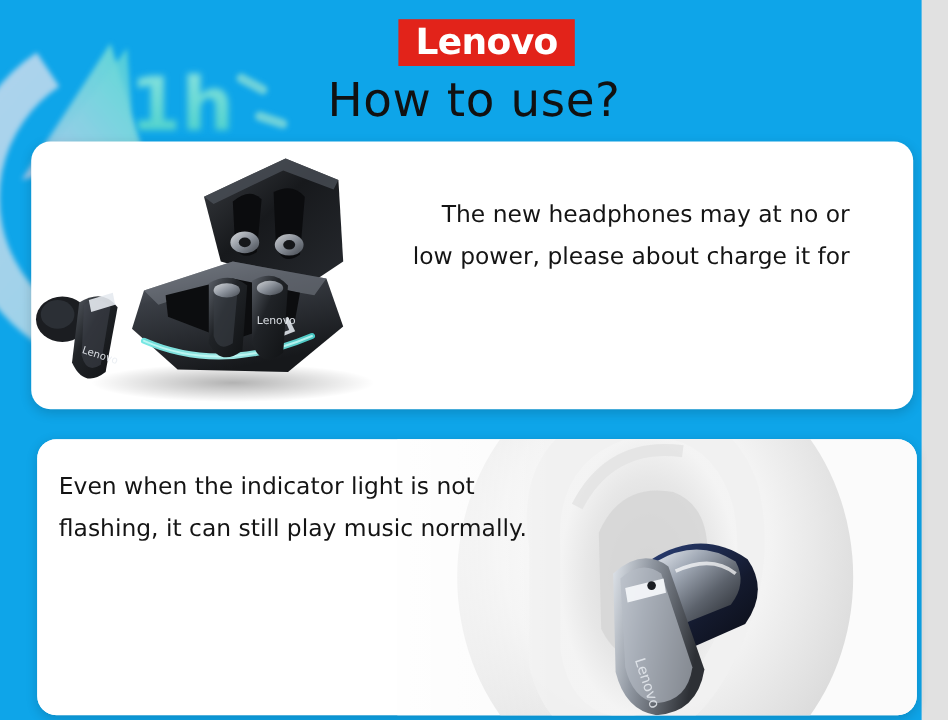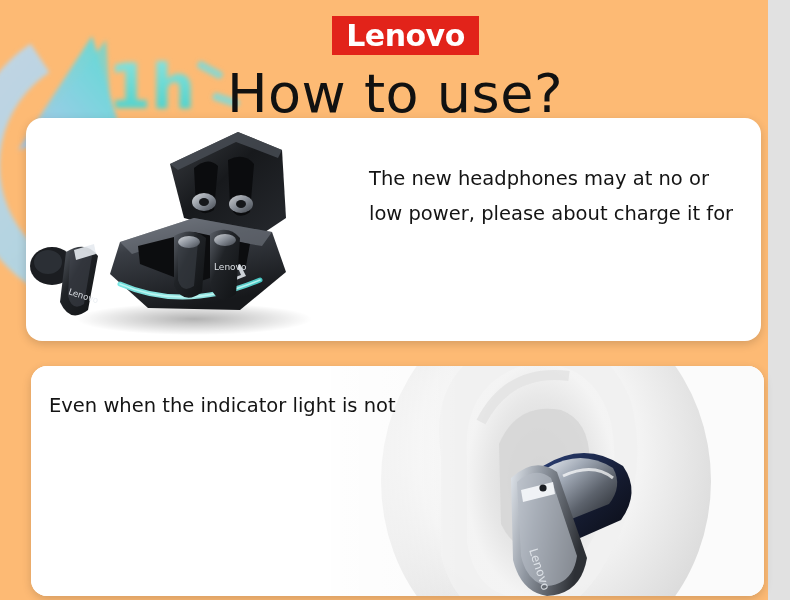--- a/index.html
+++ b/index.html
@@ -6,21 +6,21 @@
   html, body {
     width:790px; height:600px;
     overflow:hidden;
     background:#e1e1e1;
     font-family:"DejaVu Sans", sans-serif;
   }
 
   #stage {
     position:relative;
     width:768px; height:600px;
-    background:#fdba74;
+    background:#0ea5e9;
   }
 
   
   .clock-art {
     position:absolute;
     left:0px; top:0px;
     width:300px; height:350px;
     pointer-events:none;
     z-index:1;
   }
@@ -43,21 +43,21 @@
     line-height:1;
   }
 
   
   .page-title {
     position:absolute;
     left:0; top:62px;
     width:790px;
     text-align:center;
     font-family:"DejaVu Sans", sans-serif;
-    font-size:54px;
+    font-size:39px;
     font-weight:400;
     color:#111111;
     letter-spacing:0.5px;
     z-index:6;
   }
 
   
   .card {
     position:absolute;
     background:#ffffff;
@@ -84,21 +84,21 @@
   }
   .card-text {
     position:absolute;
     font-family:"DejaVu Sans", sans-serif;
     color:#141414;
     font-size:19.5px;
     line-height:35px;
     white-space:nowrap;
   }
   #charge-text {
-    left:343px; top:43px;
+    left:318px; top:43px;text-align:right;
   }
   #indicator-text {
     left:18px; top:22px;
     z-index:3;
   }
 
   
   .ear-photo {
     position:absolute;
     left:300px; top:-60px;
@@ -314,16 +314,17 @@
         <circle cx="212" cy="182" r="3.6" fill="#1b1e23"></circle>
         <text x="198" y="244" font-family="DejaVu Sans, sans-serif" font-size="12" fill="#e8ecf1" opacity="0.85" transform="rotate(72 198 244)">Lenovo</text>
         <path d="M 232 170 Q 262 156 282 172" fill="none" stroke="#ffffff" stroke-width="3" opacity="0.7"></path>
       </g>
     </svg>
 
     <div class="card2-textwrap"></div>
 
     <div class="card-text" id="indicator-text">
       <div>Even when the indicator light is not</div>
+      <div>flashing, it can still play music normally.</div>
     </div>
   </div>
 
 </div>
 
 </body></html>

